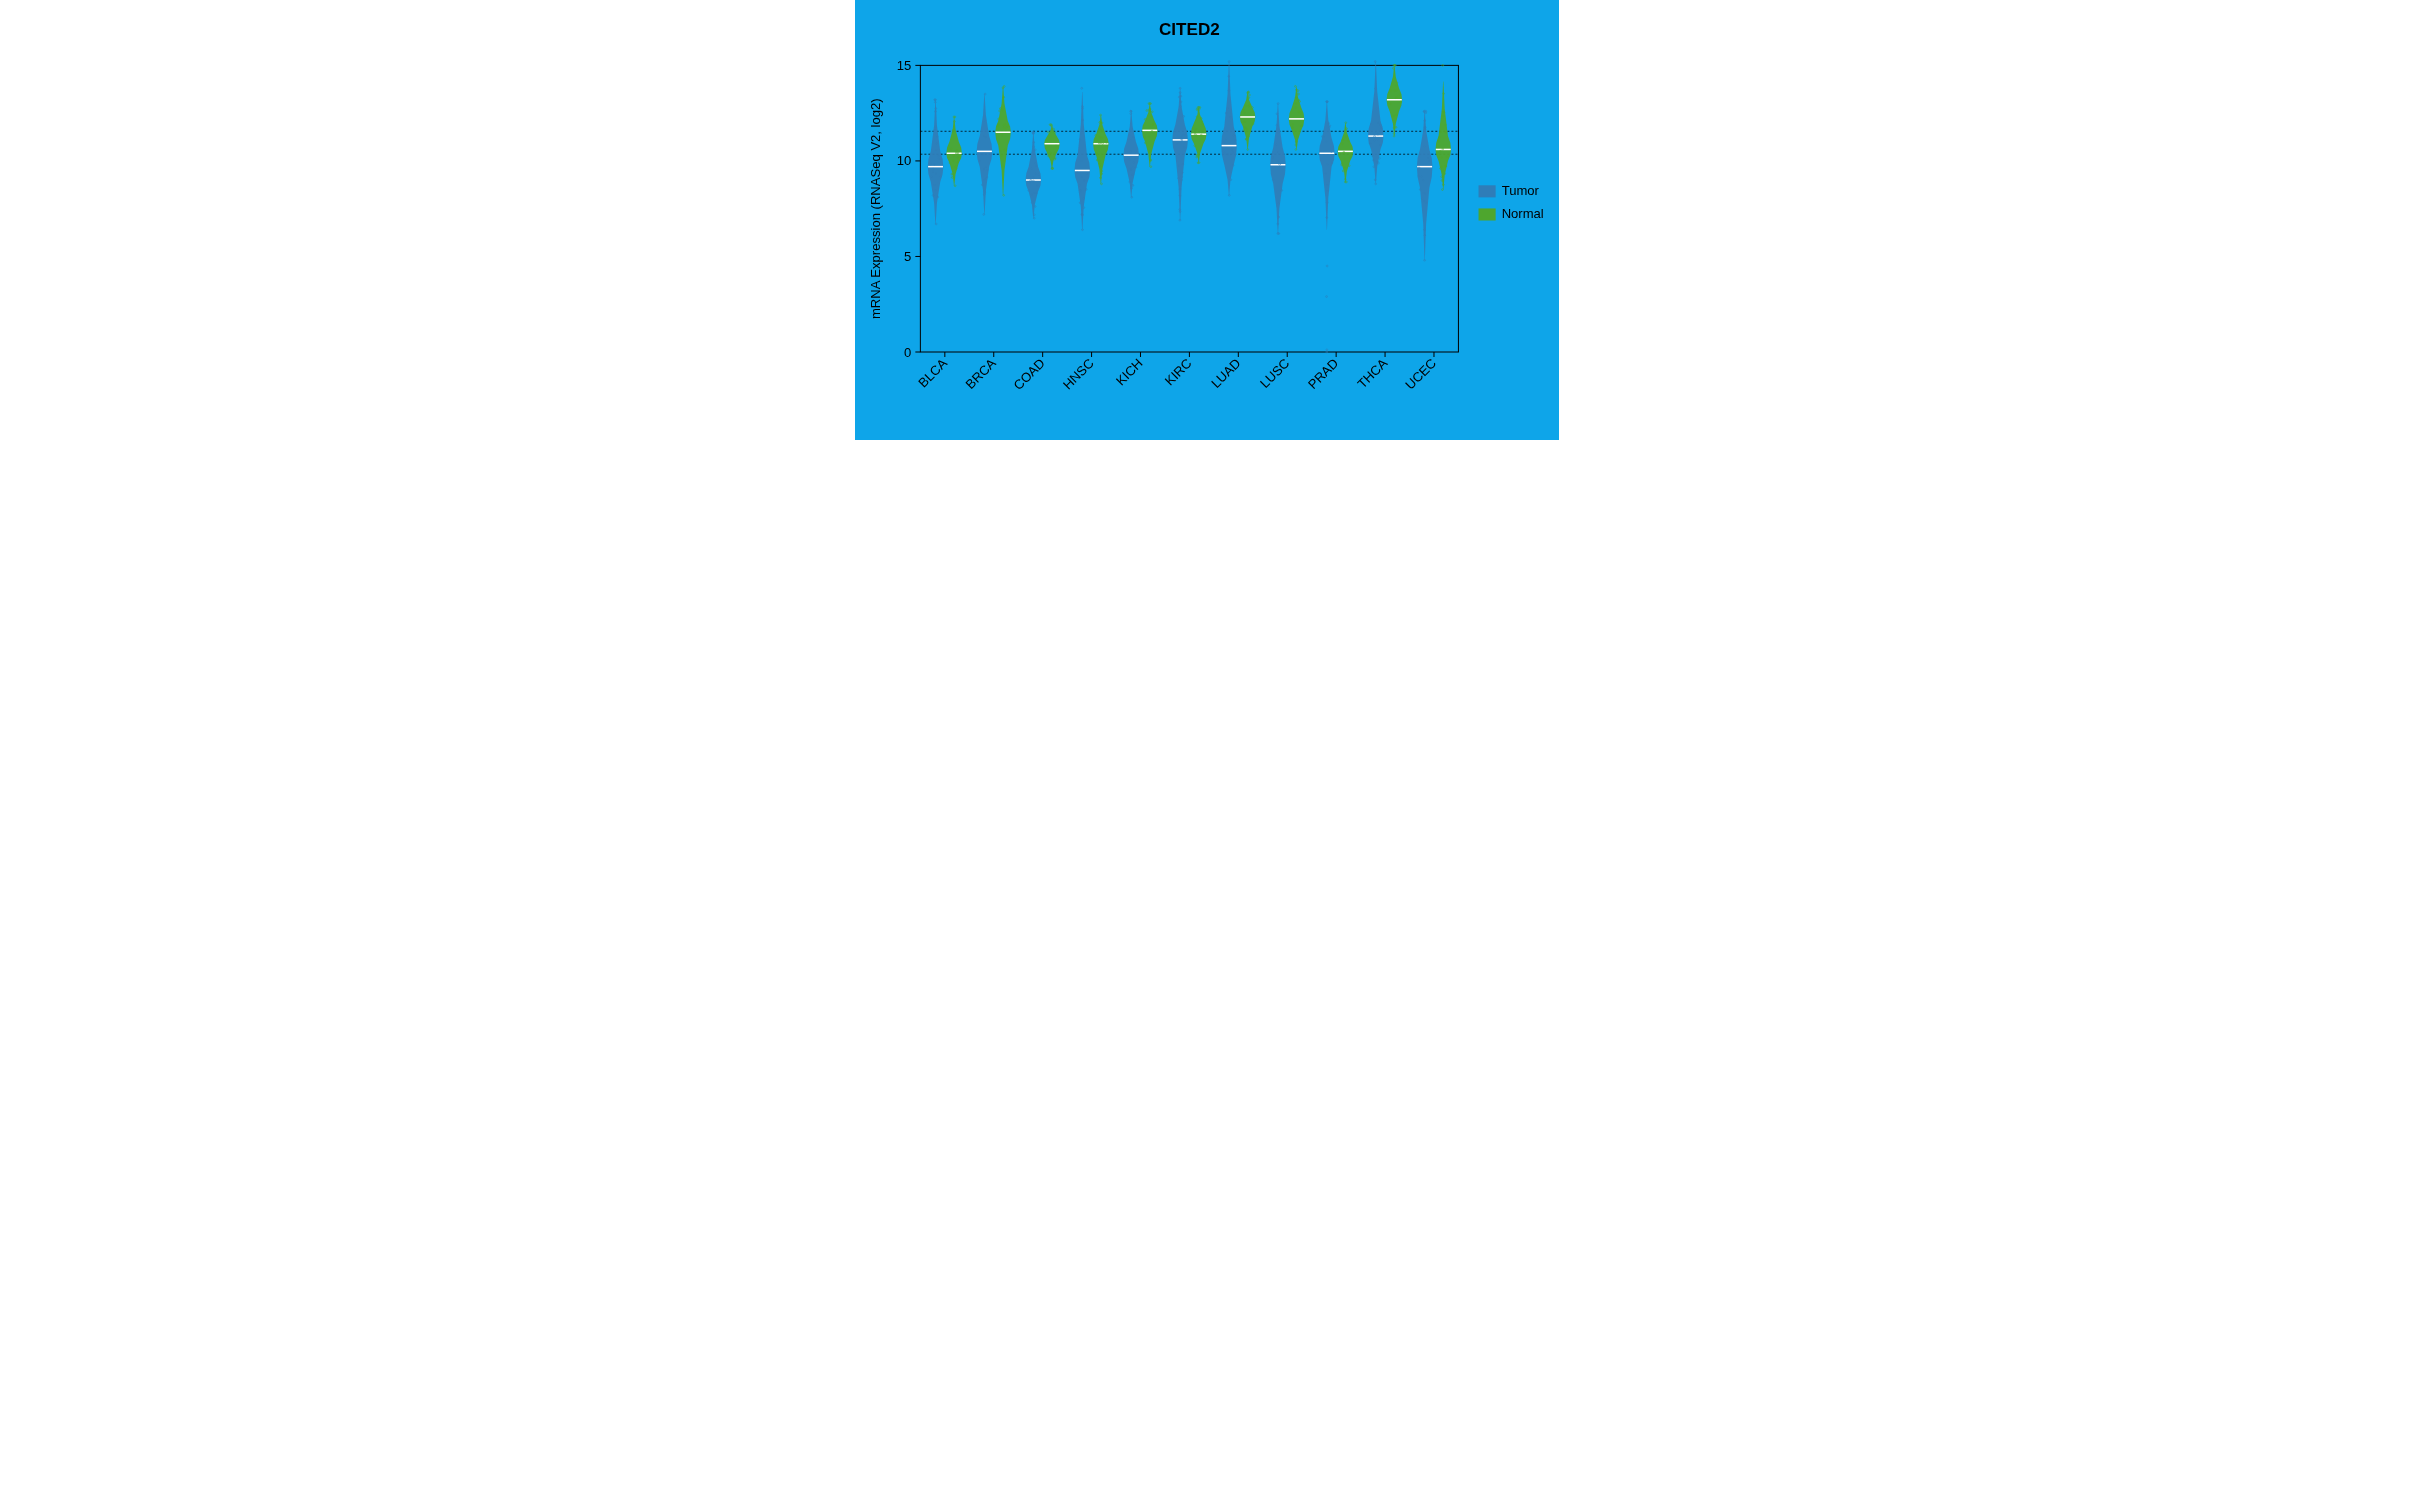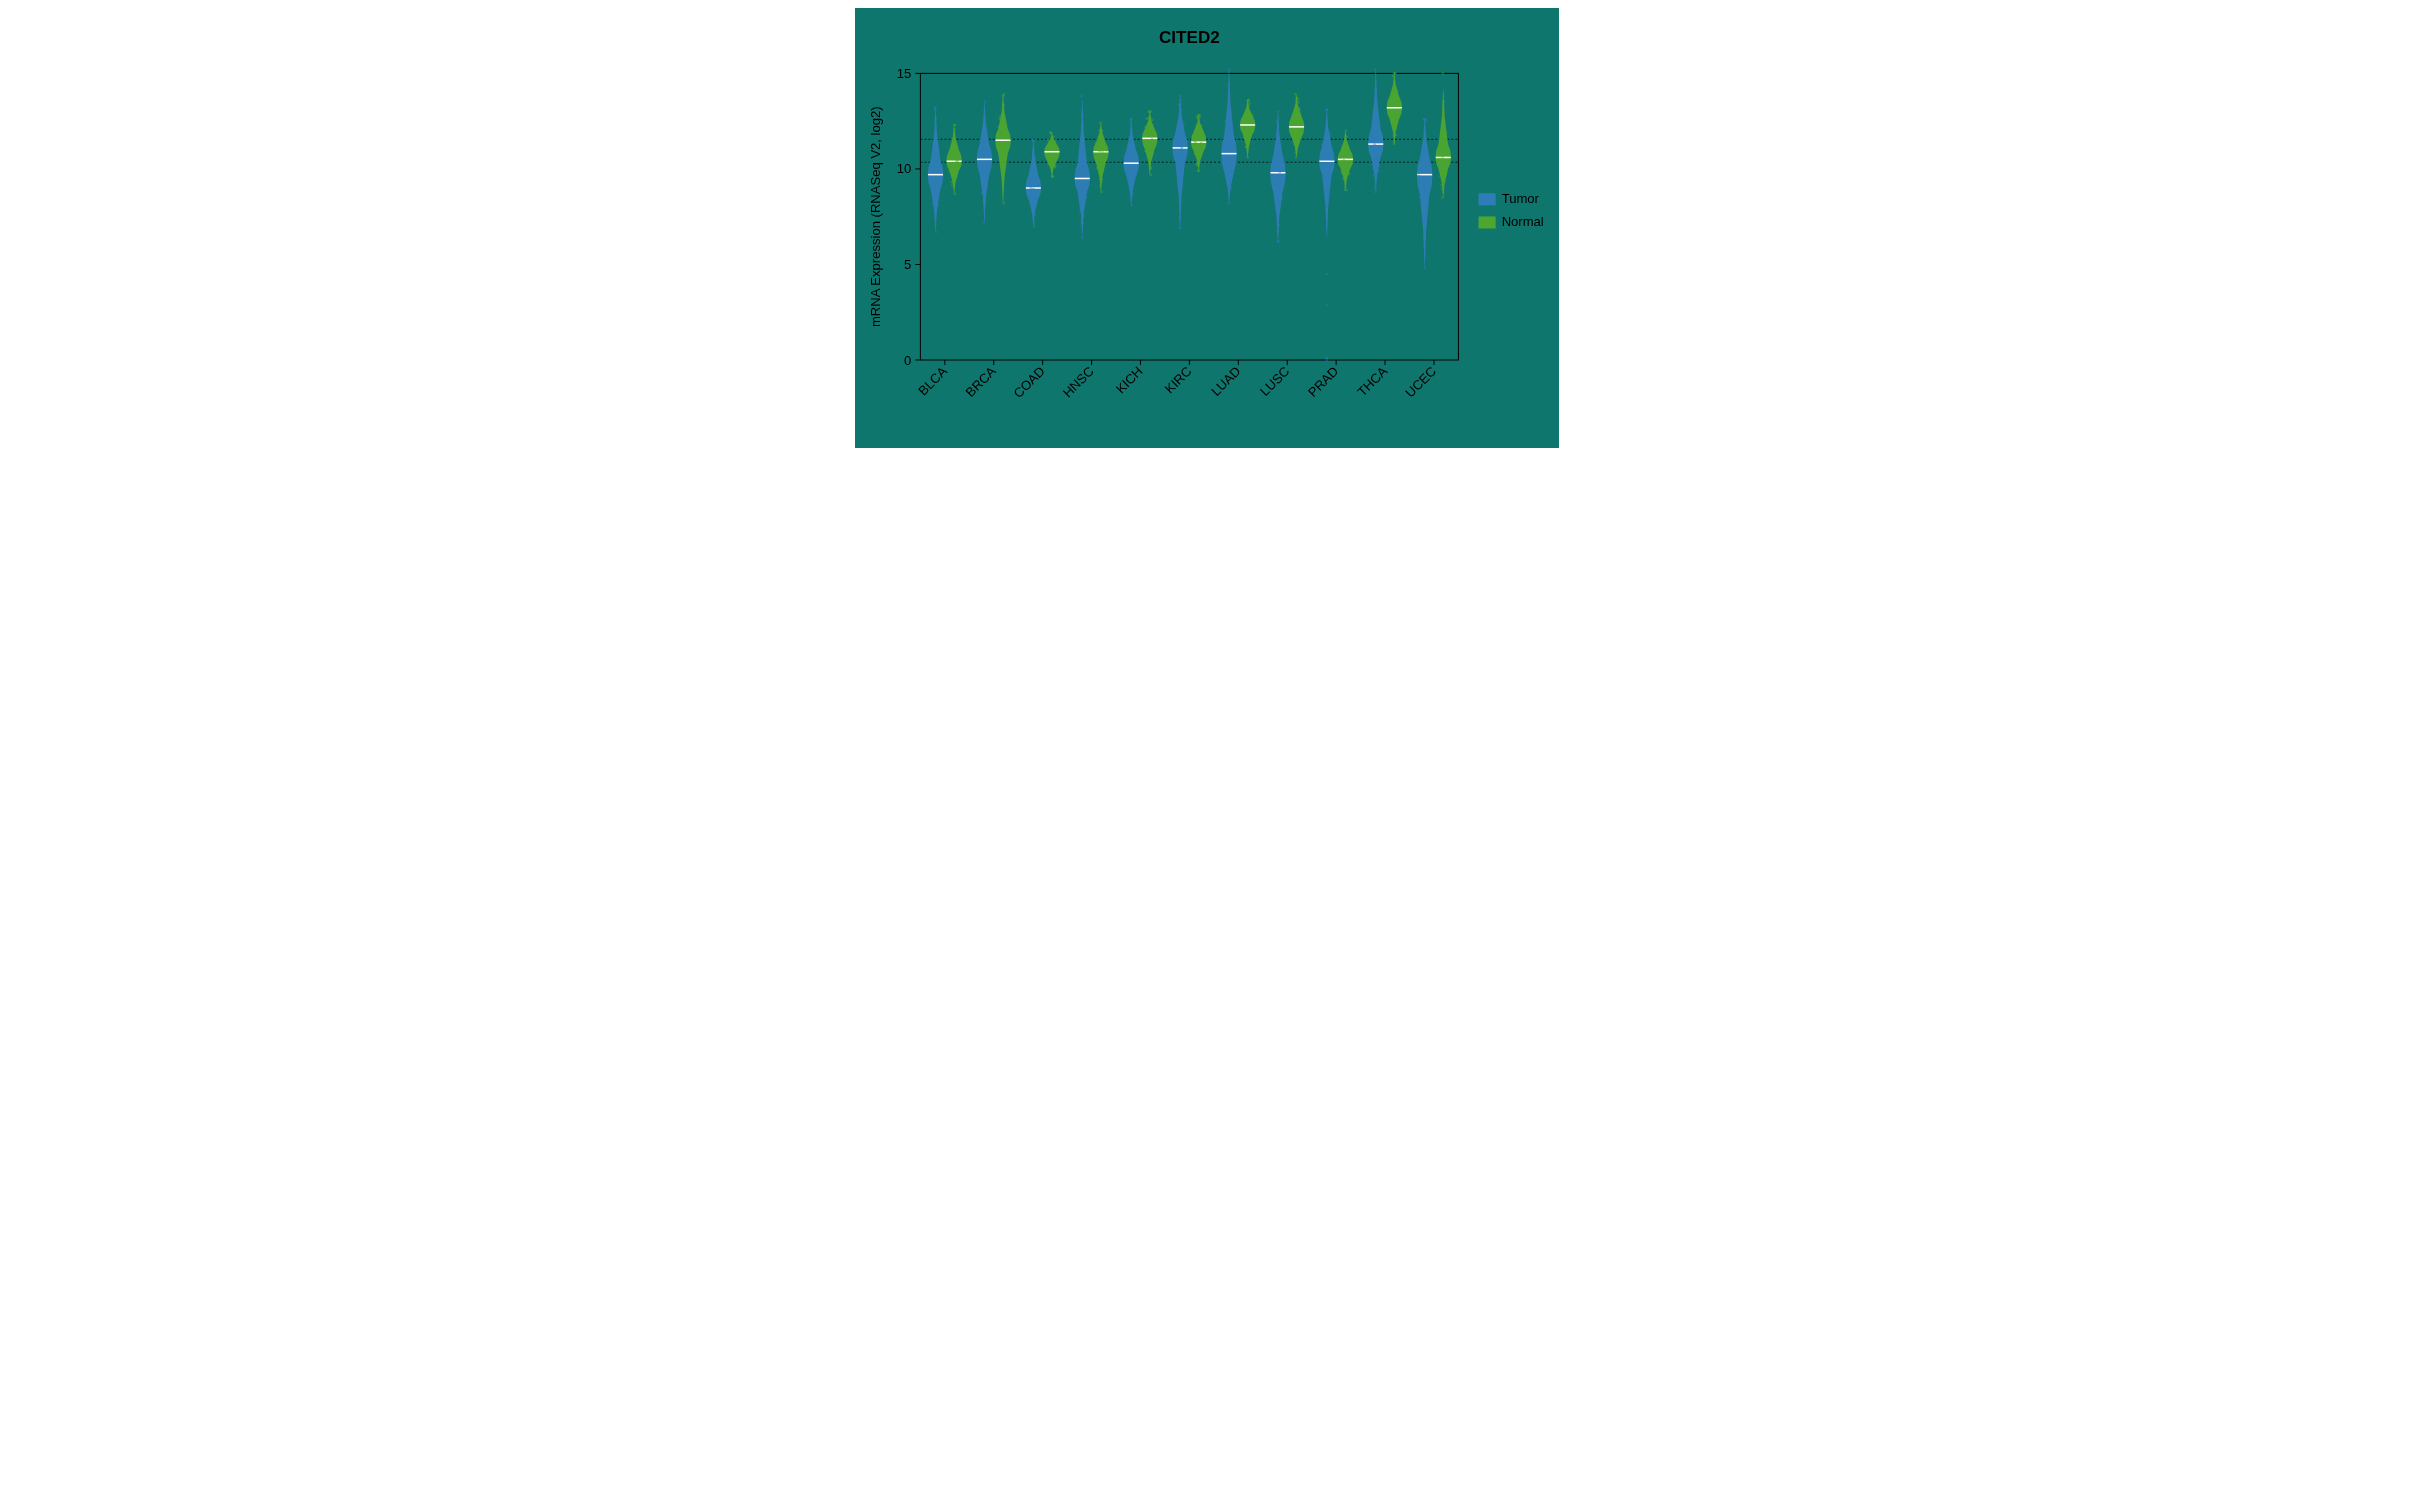--- a/index.html
+++ b/index.html
@@ -5,22 +5,22 @@
   html, body {
     margin: 0;
     padding: 0;
     background: #ffffff;
     font-family: Arial, Helvetica, sans-serif;
   }
   #wrap {
     position: relative;
     width: 704px;
     height: 440px;
-    margin: 8px auto;
-    background: #0f766e;
+    margin: 0 auto;
+    background: #0ea5e9;
   }
   svg { display: block; }
 </style>
 </head>
 <body>
 
 <div id="wrap">
   <svg id="chart" width="704" height="440" viewBox="0 0 1400 875">
       <text x="665" y="70" text-anchor="middle" font-size="34" font-weight="bold" font-family="Arial, Helvetica, sans-serif" fill="#000">CITED2</text>
       <rect x="130" y="130" width="1070" height="570" fill="none" stroke="#000" stroke-width="2"></rect>

